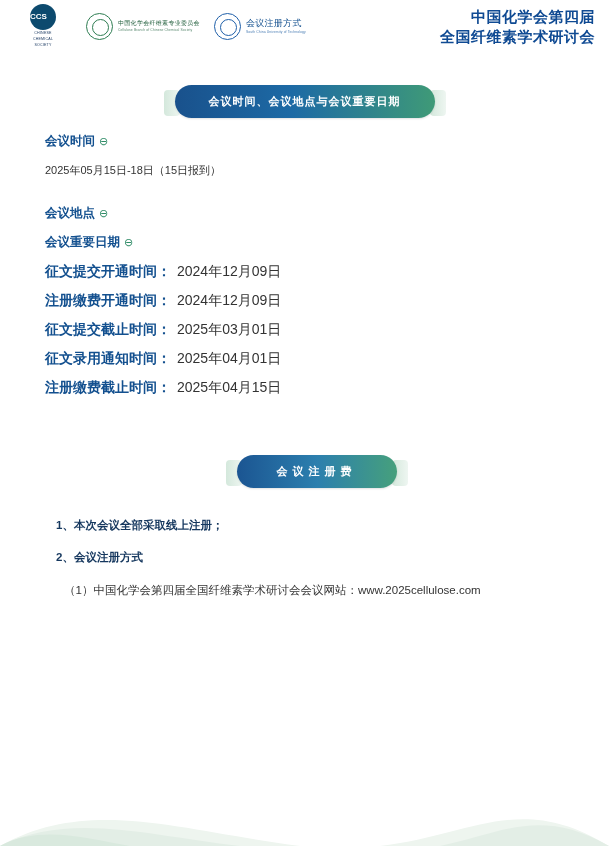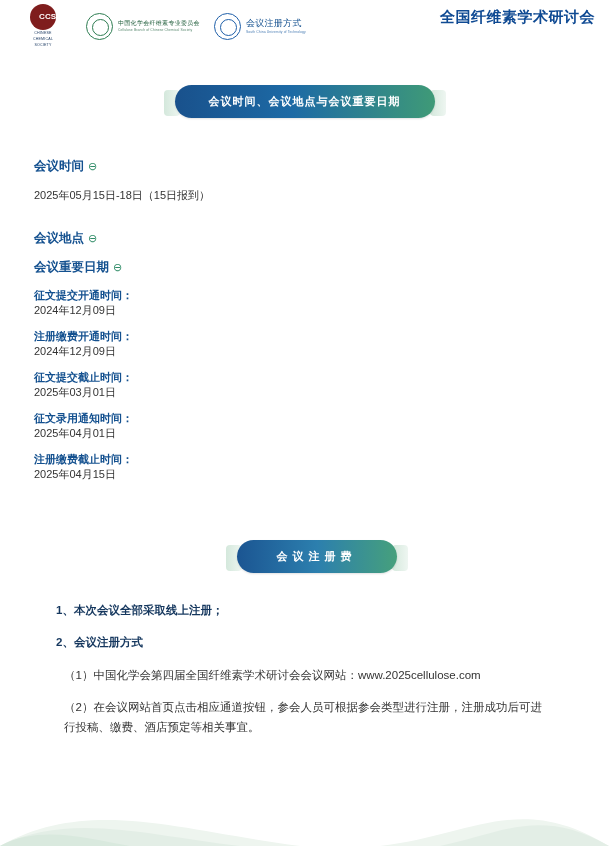--- a/index.html
+++ b/index.html
@@ -44,25 +44,25 @@
   .logo-ccs {
     display: flex;
     flex-direction: column;
     align-items: center;
     width: 58px;
   }
   .logo-ccs .mark {
     width: 26px;
     height: 26px;
     border-radius: 50%;
-    background: #7f1d1d;
+    background: #0c4a6e;
     color: #ffffff;
     font-size: 8px;
     line-height: 26px;
-    text-align: right;
+    text-align: left;
     font-weight: bold;
     letter-spacing: 0;
   }
   .logo-ccs .cap {
     font-size: 3.6px;
     line-height: 5px;
     color: #16355e;
     text-align: center;
     margin-top: 1px;
     letter-spacing: .2px;
@@ -162,22 +162,22 @@
   .ribbon::after { right: -11px; }
 
   .ribbon2 {
     background: linear-gradient(90deg, #1b5592 0%, #2c7fae 50%, #46a07c 100%);
     padding: 9px 40px;
     letter-spacing: 5px;
   }
 
   
   .content {
-    padding: 0 34px;
-    margin-top: 40px;
+    padding: 0 45px;
+    margin-top: 15px;
   }
   .sub-head {
     font-size: 12.5px;
     font-weight: bold;
     color: #13508f;
     margin: 0 0 12px 0;
     display: flex;
     align-items: center;
     gap: 4px;
   }
@@ -192,24 +192,23 @@
     margin: 0 0 26px 0;
     line-height: 1.5;
   }
   .dates {
     margin: 0;
     padding: 0;
     list-style: none;
   }
   .dates li {
     display: flex;
-    font-size: 11px;
+    font-size: 14px;
     margin-bottom: 11px;
     color: #13508f;
-    flex-direction: column;
   }
   .dates .lab {
     font-weight: bold;
     color: #13508f;
     width: 132px;
     flex: none;
   }
   .dates .val {
     color: #333333;
   }
@@ -271,20 +270,21 @@
       <div class="logo-round blue"></div>
       <div class="logo-text blue">
         <div class="cn">会议注册方式</div>
         <div class="en">South China University of Technology</div>
       </div>
     </div>
 
   </div>
 
   <div class="header-title">
+    <div>中国化学会第四届</div>
     <div>全国纤维素学术研讨会</div>
   </div>
 </div>
 
 <div class="ribbon-wrap">
   <div class="ribbon">会议时间、会议地点与会议重要日期</div>
 </div>
 
 <div class="content">
 
@@ -329,21 +329,20 @@
 </div>
 
 <div class="ribbon-wrap second">
   <div class="ribbon ribbon2">会议注册费</div>
 </div>
 
 <div class="fee">
   <p class="bold">1、本次会议全部采取线上注册；</p>
   <p class="bold">2、会议注册方式</p>
   <p class="indent">（1）中国化学会第四届全国纤维素学术研讨会会议网站：www.2025cellulose.com</p>
-  <p class="hang">（2）在会议网站首页点击相应通道按钮，参会人员可根据参会类型进行注册，注册成功后可进行投稿、缴费、酒店预定等相关事宜。</p>
 </div>
 
 <div class="bg-wave">
   <svg width="609" height="110" viewBox="0 0 609 110" xmlns="http://www.w3.org/2000/svg">
     <path d="M0,110 C90,60 180,95 300,110 Z" fill="#eef5ef"></path>
     <path d="M0,110 C70,75 150,100 240,110 Z" fill="#e3eee6"></path>
     <path d="M609,110 C520,55 470,100 380,110 Z" fill="#eef5ef"></path>
     <path d="M609,110 C540,70 500,98 440,110 Z" fill="#e3eee6"></path>
     <path d="M0,110 C40,88 90,103 130,110 Z" fill="#d9e9de"></path>
   </svg>

